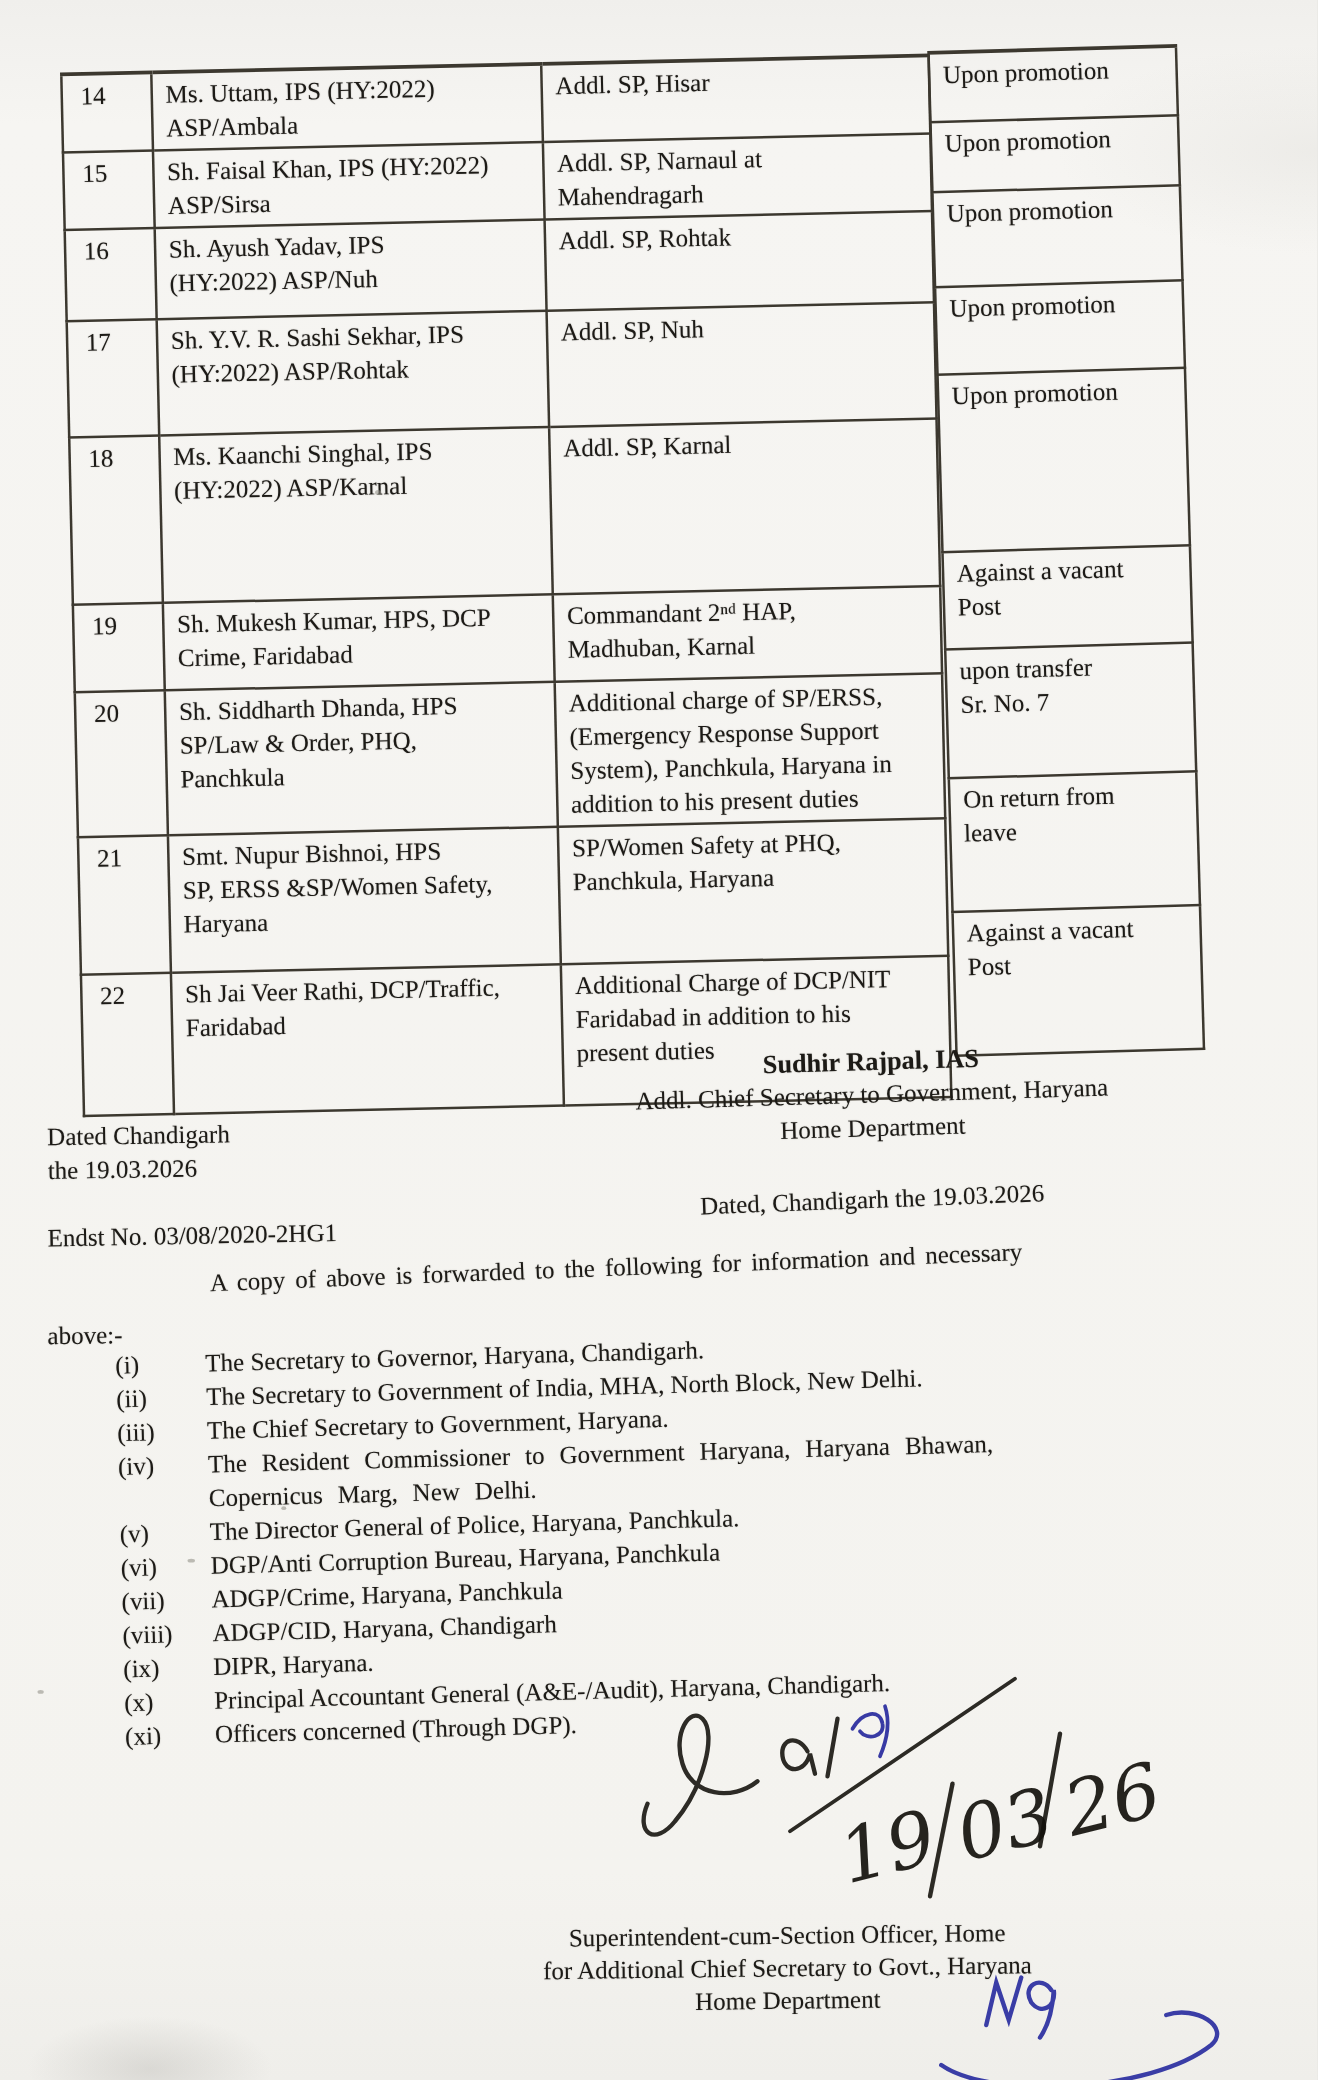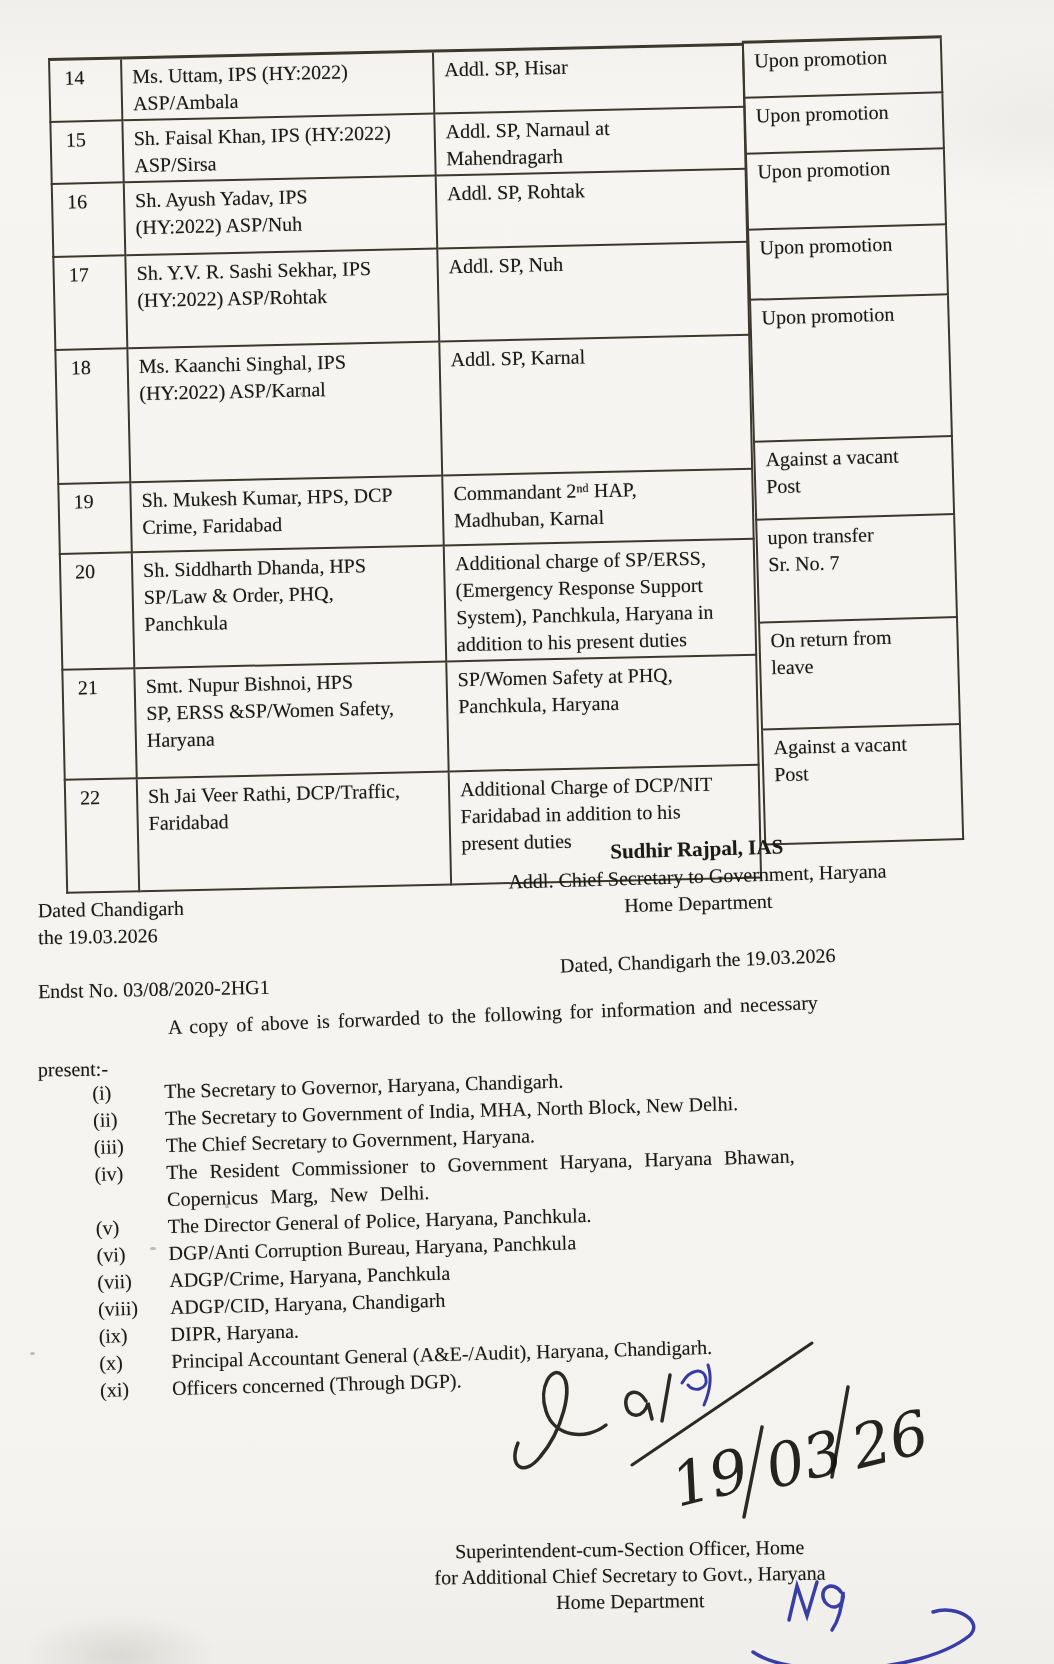--- a/index.html
+++ b/index.html
@@ -189,21 +189,21 @@
   <div class="abs txt dated-left">
     <div>Dated Chandigarh</div>
     <div>the 19.03.2026</div>
   </div>
 
   <div class="abs txt dated-right">Dated, Chandigarh the 19.03.2026</div>
 
   <div class="abs txt endst">Endst No. 03/08/2020-2HG1</div>
 
   <div class="abs txt copy-line">A copy of above is forwarded to the following for information and necessary</div>
-  <div class="abs txt action-label">present:-</div>
+  <div class="abs txt action-label">above:-</div>
 
   <div class="abs txt recipients">
     <div class="row">
       <span class="num">(i)</span>
       <span class="body pre">The Secretary to Governor, Haryana, Chandigarh.</span>
     </div>
     <div class="row">
       <span class="num">(ii)</span>
       <span class="body pre">The Secretary to Government of India, MHA, North Block, New Delhi.</span>
     </div>

